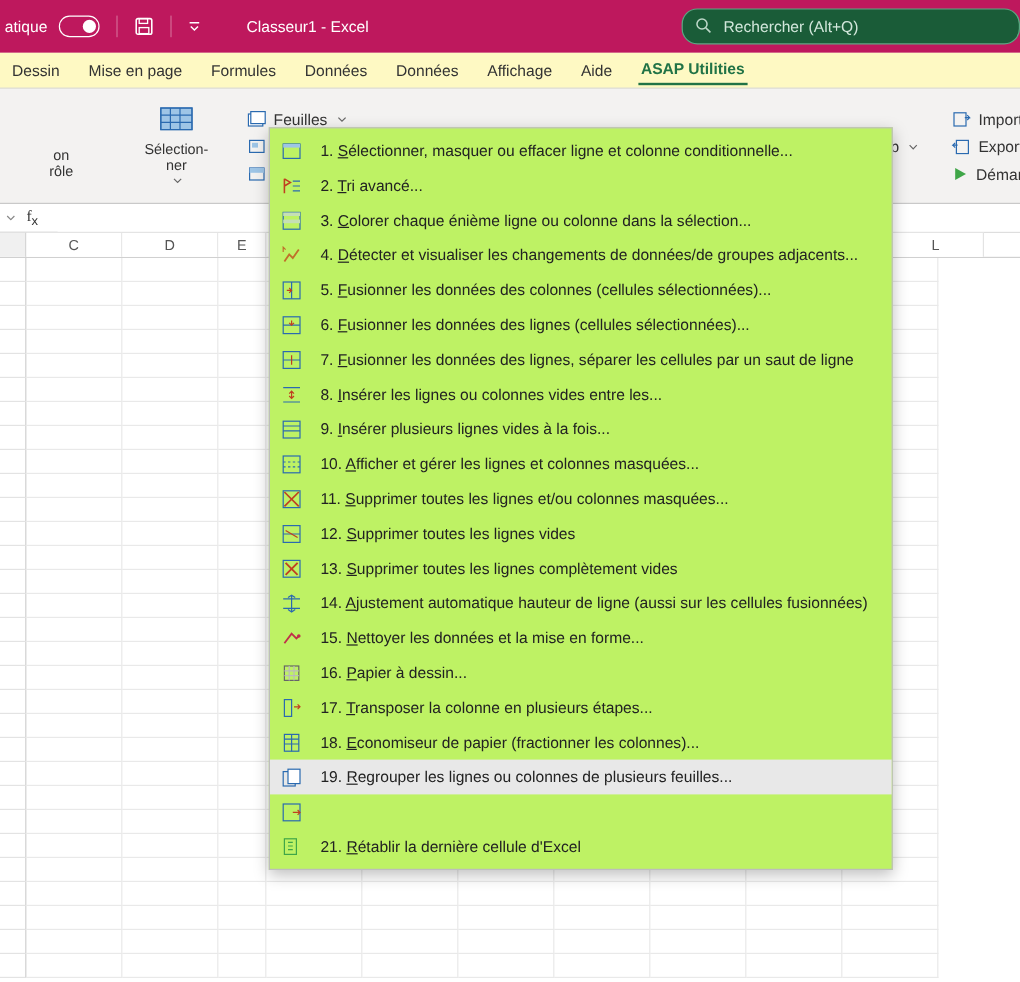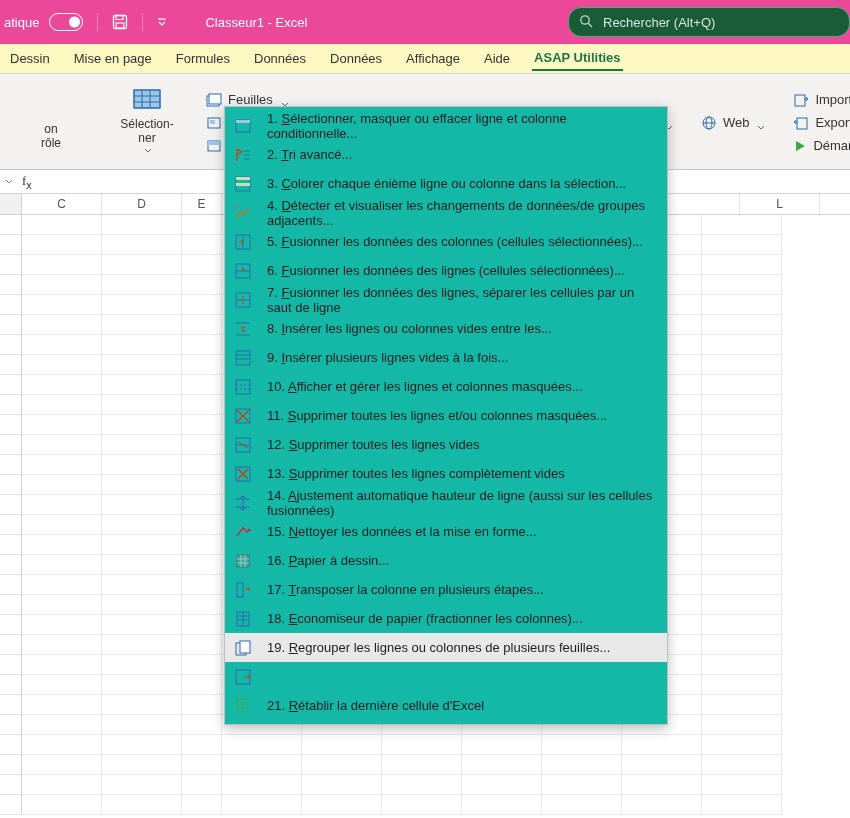--- a/index.html
+++ b/index.html
@@ -1,19 +1,19 @@
 <!DOCTYPE html>
 <html><head>
 <meta charset="utf-8">
 <style>
   * { box-sizing: border-box; margin: 0; padding: 0; font-family: "Segoe UI", Tahoma, sans-serif; }
   body { width: 850px; height: 818px; overflow: hidden; background: #fff; font-size: 13px; color: #333; }
 
   
-  .titlebar { height: 44px; background: #ec4899; display: flex; align-items: center; color: #fff; padding-left: 4px; }
+  .titlebar { height: 44px; background: #be185d; display: flex; align-items: center; color: #fff; padding-left: 4px; }
   .titlebar .left { display: flex; align-items: center; gap: 10px; }
   .titlebar .toggle-label { font-size: 13px; }
   .titlebar .toggle { width: 34px; height: 18px; border-radius: 10px; border: 1.5px solid #fff; background: transparent; position: relative; }
   .titlebar .toggle .knob { position: absolute; right: 2px; top: 50%; transform: translateY(-50%); width: 11px; height: 11px; border-radius: 50%; background: #fff; }
   .titlebar .vr { width: 1px; height: 18px; background: rgba(255,255,255,0.35); margin: 0 4px; }
   .titlebar .save-icon svg, .titlebar .chev svg { display: block; }
   .titlebar .doc-title { margin-left: 38px; font-size: 13px; }
   .titlebar .search { margin-left: auto; width: 282px; height: 30px; background: #1a5c38; border: 1px solid #5aa882; border-radius: 13px; display: flex; align-items: center; padding: 0 10px; color: #d2e7db; gap: 10px; margin-right: 0; }
   .titlebar .search svg { opacity: 0.9; }
 
@@ -23,21 +23,21 @@
   .tabs .tab.active { color: #217346; border-bottom: 2px solid #217346; padding-bottom: 4px; margin-top: 4px; font-weight: 600; }
 
   
   .ribbon { height: 96px; background: #f3f2f1; display: flex; align-items: flex-start; padding-top: 8px; gap: 0; border-bottom: 1px solid #c9c9c9; }
   .group { display: flex; flex-direction: row; padding: 0 10px; height: 80px; }
   .sep { width: 1px; height: 72px; background: #d6d6d6; margin-top: 2px; }
   .bigbtn { width: 70px; display: flex; flex-direction: column; align-items: center; justify-content: flex-start; text-align: center; font-size: 12px; gap: 3px; padding-top: 2px; margin-left: 28px; }
   .bigbtn svg { display: block; }
   .bigbtn .label { line-height: 14px; white-space: pre-line; }
   .stack { display: flex; flex-direction: column; gap: 6px; justify-content: center; }
-  .smallbtn { display: flex; align-items: flex-end; gap: 6px; font-size: 13px; padding: 1px 4px; white-space: nowrap; }
+  .smallbtn { display: flex; align-items: center; gap: 6px; font-size: 13px; padding: 1px 4px; white-space: nowrap; }
   .smallbtn.boxed { border: 1.5px solid #a7a7a7; border-radius: 2px; padding: 2px 6px; }
   .chev-down { margin-left: 2px; }
 
   
   .formula-bar { height: 24px; display: flex; align-items: center; border-bottom: 1px solid #d6d6d6; background: #fff; }
   .formula-bar .fx { width: 26px; text-align: left; font-family: "Times New Roman", serif; margin-left: 6px; }
   .formula-bar .input { flex: 1; height: 100%; border: none; outline: none; padding-left: 6px; }
 
   
   .sheet { position: relative; }
@@ -47,21 +47,21 @@
   .colhead.narrow { width: 40px; }
   .rows { display: flex; }
   .rowheads { width: 22px; }
   .rowhead { height: 20px; border-bottom: 1px solid #e3e3e3; border-right: 1px solid #d0d0d0; background: #fff; font-size: 11px; color: #666; text-align: center; line-height: 20px; }
   .cells { flex: 1; position: relative; }
   .cell-row { display: flex; }
   .cell { width: 80px; height: 20px; border-right: 1px solid #e9e9e9; border-bottom: 1px solid #e9e9e9; }
   .cell.narrow { width: 40px; }
 
   
-  .menu { position: absolute; left: 224px; top: 106px; width: 444px; background: #14b8a6; border: 1px solid #bdbdbd; box-shadow: 0 4px 12px rgba(0,0,0,0.25); padding: 4px 0; z-index: 50; }
+  .menu { position: absolute; left: 224px; top: 106px; width: 520px; background: #bef264; border: 1px solid #bdbdbd; box-shadow: 0 4px 12px rgba(0,0,0,0.25); padding: 4px 0; z-index: 50; }
   .menu-item { display: flex; align-items: center; height: 29px; padding: 0 14px 0 8px; gap: 14px; font-size: 13px; color: #222; cursor: default; }
   .menu-item .micon { width: 20px; height: 20px; display: flex; align-items: center; justify-content: center; flex-shrink: 0; }
   .menu-item.highlight { background: #e8e8e8; }
   .u { text-decoration: underline; }
 
   .iconbox { display: flex; align-items: center; justify-content: center; }
 </style>
 </head>
 <body>
 

